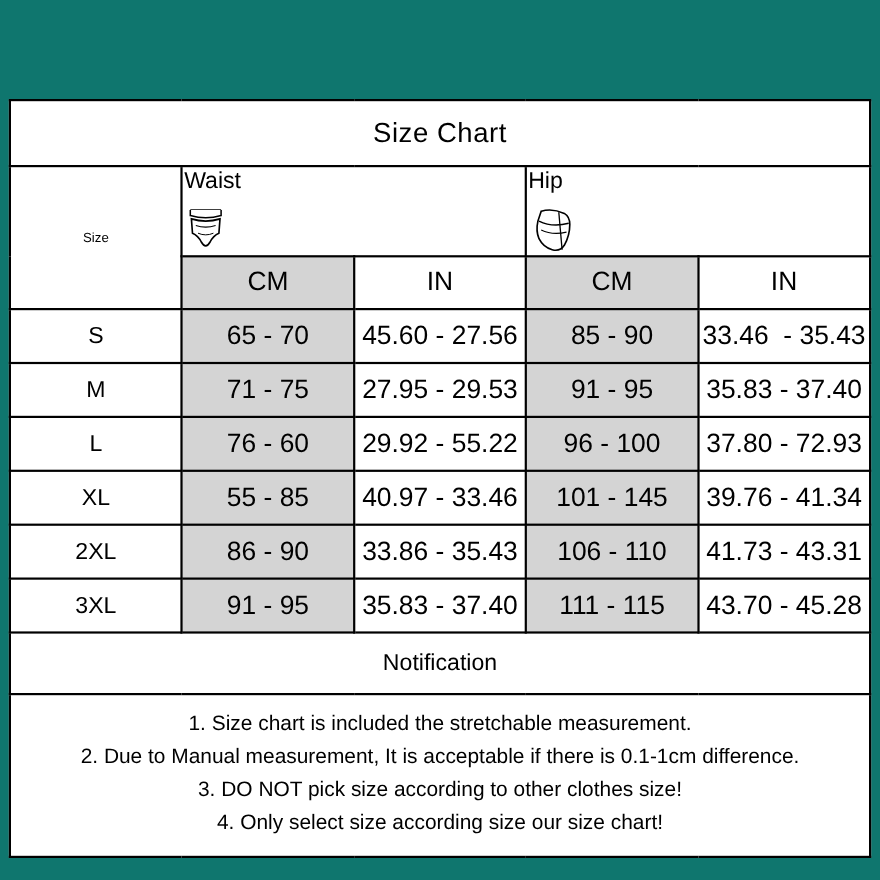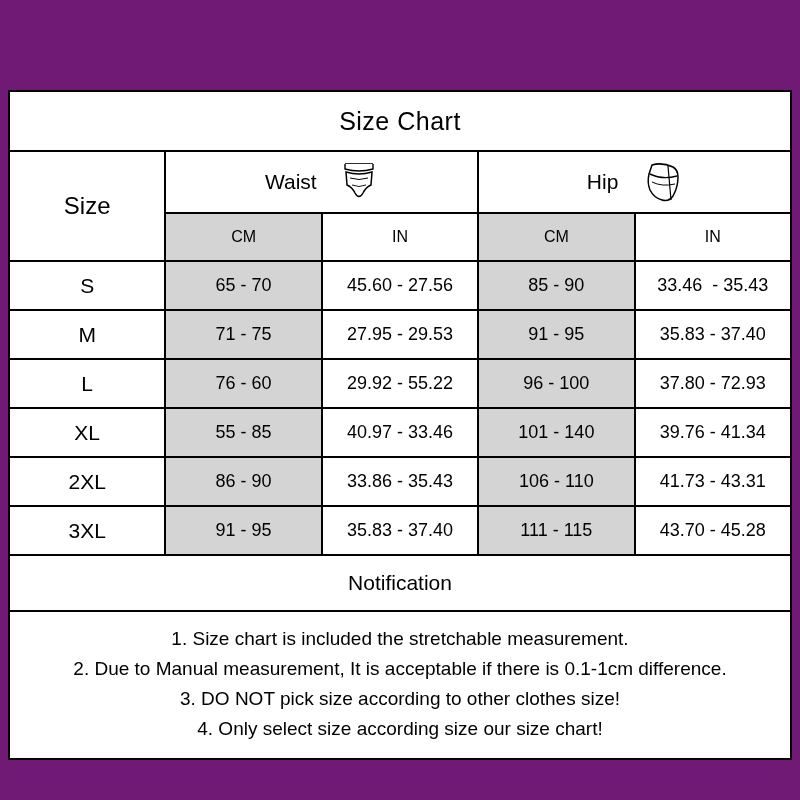--- a/index.html
+++ b/index.html
@@ -7,21 +7,21 @@
     padding: 0;
     width: 800px;
     height: 800px;
     background: #ffffff;
     font-family: "Liberation Sans", sans-serif;
   }
   #page {
     width: 800px;
     height: 800px;
     position: relative;
-    background: #701a75;
+    background: #0f766e;
     overflow: hidden;
   }
   .chart-wrap {
     position: absolute;
     left: 8px;
     top: 90px;
     width: 784px;
   }
   table.size-chart {
     border-collapse: collapse;
@@ -36,50 +36,51 @@
     color: #000000;
     font-weight: normal;
   }
   .title-cell {
     font-size: 25px;
     font-weight: bold;
     height: 56px;
     letter-spacing: 0.5px;
   }
   .size-head {
-    font-size: 24px;
+    font-size: 12px;
     font-weight: bold;
     width: 90px;
   }
   .group-head {
     font-size: 21px;
     font-weight: bold;
     height: 58px;
     position: relative;
   }
   .group-head .ghinner {
     display: flex;
-    align-items: center;
+    align-items: flex-start;
     justify-content: center;
-    gap: 22px;
+    gap: 10px;
+    flex-direction: column;
   }
   .unit-head {
-    font-size: 16px;
+    font-size: 24px;
     height: 44px;
   }
   .shaded {
     background: #d4d4d4;
   }
   .size-label {
     font-size: 21px;
     font-weight: bold;
     height: 45px;
   }
   .val {
-    font-size: 18px;
+    font-size: 24px;
     height: 45px;
     white-space: pre;
     margin-left: 36px;
   }
   .notif-head {
     font-size: 21px;
     height: 52px;
   }
   .notif-body {
     font-size: 19px;
@@ -156,21 +157,21 @@
           <td class="size-label">L</td>
           <td class="val shaded">76 - 60</td>
           <td class="val">29.92 - 55.22</td>
           <td class="val shaded">96 - 100</td>
           <td class="val">37.80 - 72.93</td>
         </tr>
         <tr>
           <td class="size-label">XL</td>
           <td class="val shaded">55 - 85</td>
           <td class="val">40.97 - 33.46</td>
-          <td class="val shaded">101 - 140</td>
+          <td class="val shaded">101 - 145</td>
           <td class="val">39.76 - 41.34</td>
         </tr>
         <tr>
           <td class="size-label">2XL</td>
           <td class="val shaded">86 - 90</td>
           <td class="val">33.86 - 35.43</td>
           <td class="val shaded">106 - 110</td>
           <td class="val">41.73 - 43.31</td>
         </tr>
         <tr>

